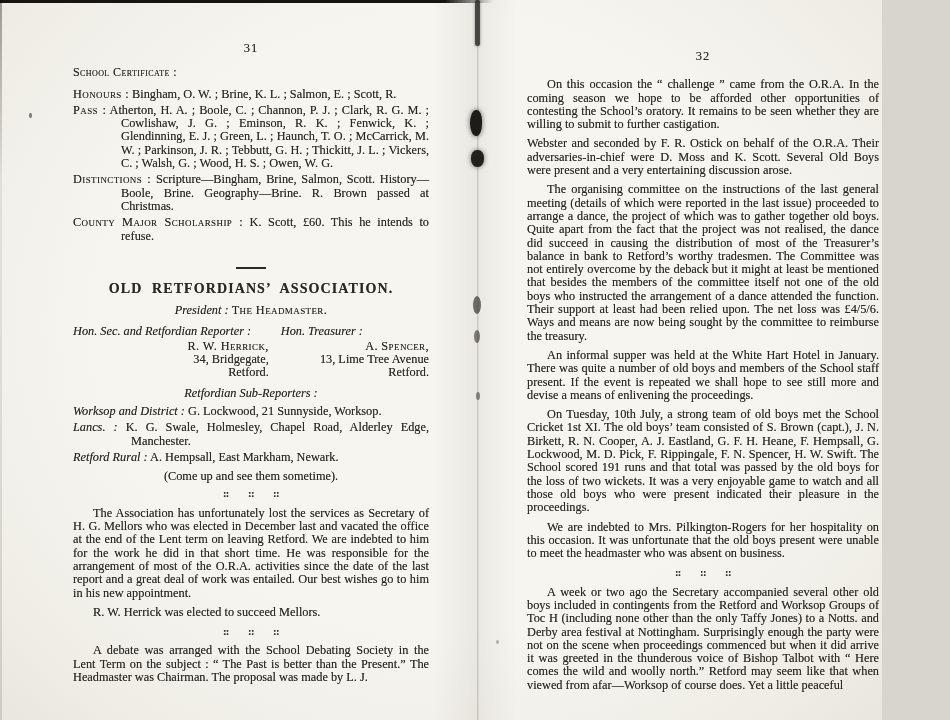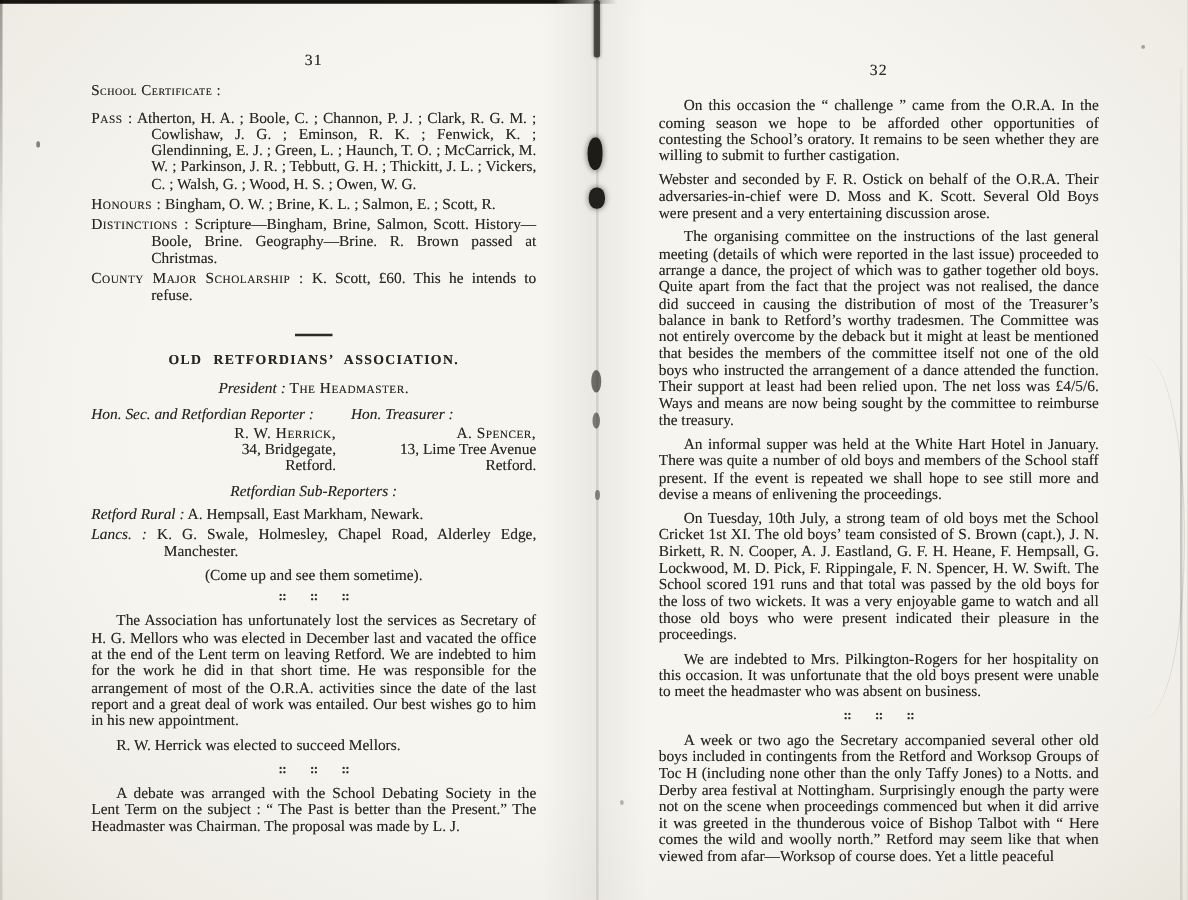--- a/index.html
+++ b/index.html
@@ -1,17 +1,17 @@
 <!DOCTYPE html>
 <html><head>
 <meta charset="utf-8">
 <style>
   html,body { margin:0; padding:0; background:#d8d5cd; }
   .scan {
-    position:relative; width:950px; height:720px; overflow:hidden;
+    position:relative; width:882px; height:720px; overflow:hidden;
     background: radial-gradient(ellipse at 50% 45%, #f6f5f0 55%, #efede6 85%, #e9e6dd 100%);
     font-family:"Liberation Serif","DejaVu Serif",serif;
     color:#29272366;
   }
   .page { position:absolute; color:#2a2824; font-size:12.3px; line-height:13.3px; text-align:justify;
           text-shadow:0 0 0.5px rgba(45,42,36,0.55); }
   .page-left  { left:73px;  top:42px; width:356px; }
   .page-right { left:527px; top:50px; width:352px; }
 
   .pageno { text-align:center; margin:0 0 11px 0; font-size:12.5px; letter-spacing:1px; }
@@ -22,21 +22,21 @@
   .ital { font-style:italic; }
   .center { text-align:center; }
 
   .cert-heading { margin-bottom:8px; font-size:12px; }
   .hang48 { padding-left:48px; text-indent:-48px; }
   .hang58 { padding-left:58px; text-indent:-58px; }
   .mb8 { margin-bottom:24px; }
 
   .rule { width:30px; height:2px; background:#2c2a26; margin:10px auto 13px auto; }
 
-  .assoc-heading { text-align:center; font-weight:bold; font-size:11px;
+  .assoc-heading { text-align:center; font-weight:bold; font-size:14px;
                    letter-spacing:1.1px; word-spacing:5px; margin:0 0 9px 0; }
   .president { text-align:center; margin-bottom:8px; }
 
   .officers { display:flex; margin-bottom:7px; }
   .officer.sec   { width:55%; }
   .officer.treas { width:45%; }
   .officer-title { text-align:left; margin-bottom:1px; }
   .officer.treas .officer-title { padding-left:12px; }
   .officer-line  { text-align:right; margin-bottom:0; }
 
@@ -100,26 +100,26 @@
   <div class="art speck1"></div>
   <div class="art speck2"></div>
   <div class="art speck3"></div>
 
   <div class="page page-left">
     <div class="pageno">31</div>
 
     <p class="cert-heading smallcaps">School Certificate :</p>
 
     <p class="hang48">
+      <span class="smallcaps">Honours :</span>
+      <span>Bingham, O. W. ; Brine, K. L. ; Salmon, E. ; Scott, R.</span>
+    </p>
+    <p class="hang48">
       <span class="smallcaps">Pass :</span>
       <span>Atherton, H. A. ; Boole, C. ; Channon, P. J. ; Clark, R. G. M. ; Cowlishaw, J. G. ; Eminson, R. K. ; Fenwick, K. ; Glendinning, E. J. ; Green, L. ; Haunch, T. O. ; McCarrick, M. W. ; Parkinson, J. R. ; Tebbutt, G. H. ; Thickitt, J. L. ; Vickers, C. ; Walsh, G. ; Wood, H. S. ; Owen, W. G.</span>
-    </p>
-    <p class="hang48">
-      <span class="smallcaps">Honours :</span>
-      <span>Bingham, O. W. ; Brine, K. L. ; Salmon, E. ; Scott, R.</span>
     </p>
     <p class="hang48">
       <span class="smallcaps">Distinctions :</span>
       <span>Scripture—Bingham, Brine, Salmon, Scott.  History—Boole, Brine.  Geography—Brine.  R. Brown passed at Christmas.</span>
     </p>
     <p class="hang48 mb8">
       <span class="smallcaps">County Major Scholarship :</span>
       <span>K. Scott, £60.  This he intends to refuse.</span>
     </p>
 
@@ -143,26 +143,30 @@
         <p class="officer-title ital">Hon. Treasurer :</p>
         <p class="officer-line smallcaps">A. Spencer,</p>
         <p class="officer-line">13, Lime Tree Avenue</p>
         <p class="officer-line">Retford.</p>
       </div>
     </div>
 
     <p class="subrep-heading ital">Retfordian Sub-Reporters :</p>
 
     <p class="hang58">
-      <span class="ital">Retford Rural :</span>
-      <span>A. Hempsall, East Markham, Newark.</span>
+      <span class="ital">Worksop and District :</span>
+      <span>G. Lockwood, 21 Sunnyside, Worksop.</span>
     </p>
     <p class="hang58">
       <span class="ital">Lancs. :</span>
       <span>K. G. Swale, Holmesley, Chapel Road, Alderley Edge, Manchester.</span>
+    </p>
+    <p class="hang58">
+      <span class="ital">Retford Rural :</span>
+      <span>A. Hempsall, East Markham, Newark.</span>
     </p>
 
     <p class="come-up center">(Come up and see them sometime).</p>
 
     <p class="sep">:: :: ::</p>
 
     <p class="para">The Association has unfortunately lost the services as Secretary of H. G. Mellors who was elected in December last and vacated the office at the end of the Lent term on leaving Retford.  We are indebted to him for the work he did in that short time.  He was responsible for the arrangement of most of the O.R.A. activities since the date of the last report and a great deal of work was entailed.  Our best wishes go to him in his new appointment.</p>
     <p class="para">R. W. Herrick was elected to succeed Mellors.</p>
 
     <p class="sep">:: :: ::</p>

